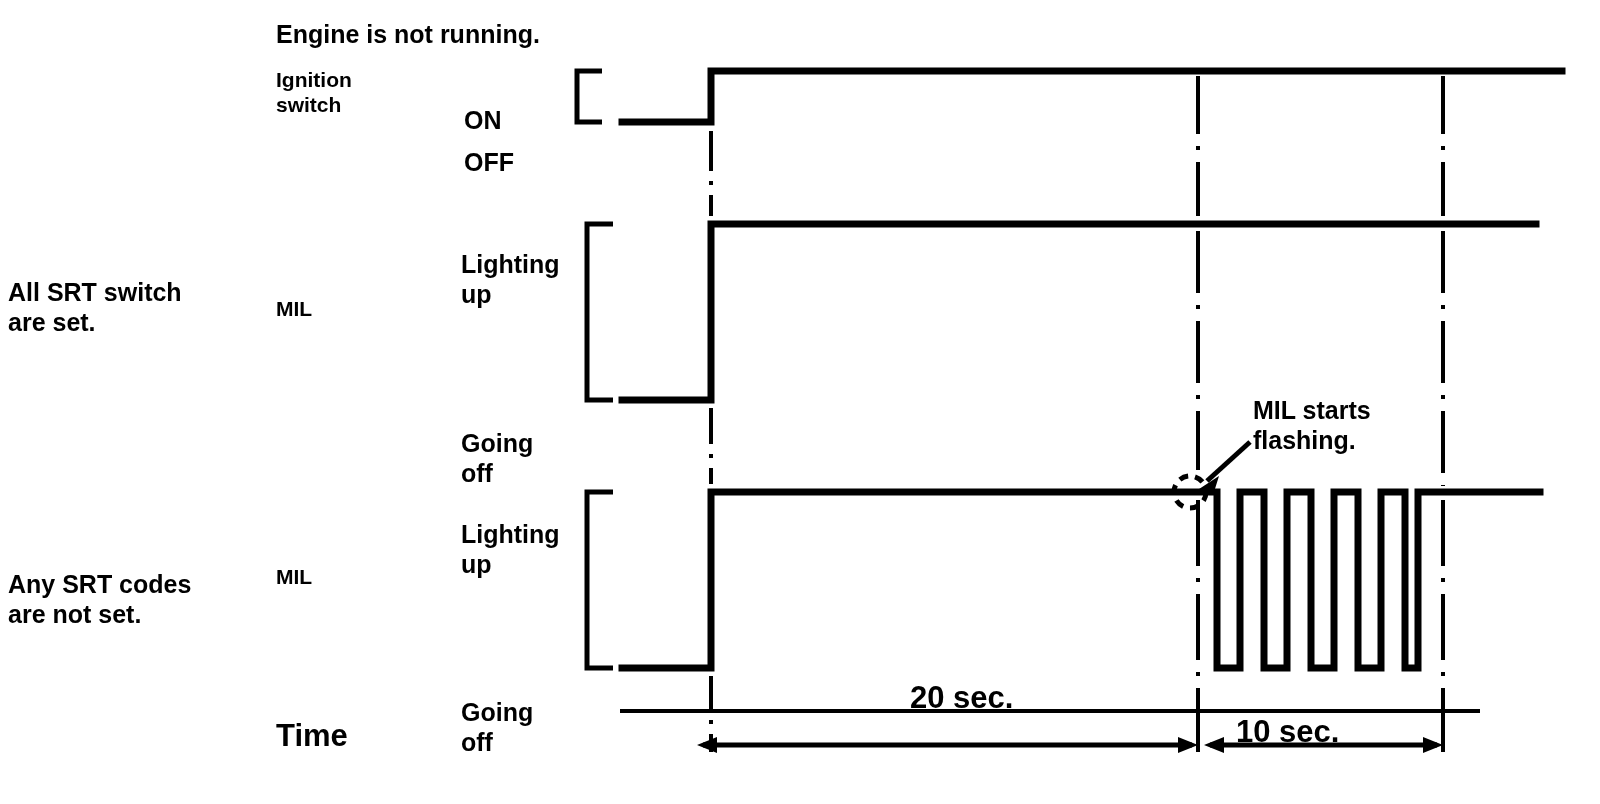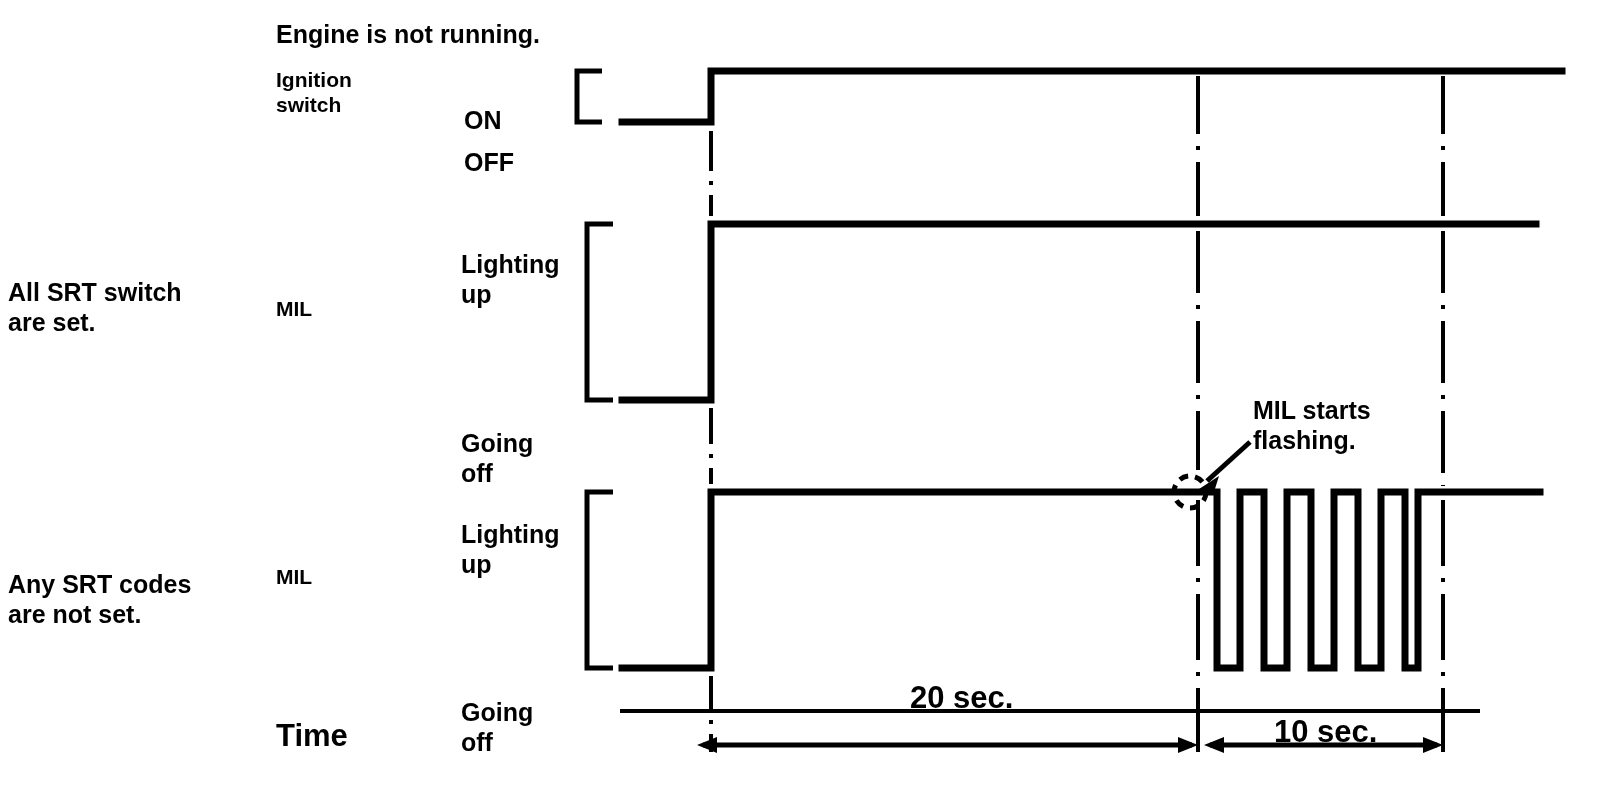--- a/index.html
+++ b/index.html
@@ -47,21 +47,21 @@
 <div class="lbl t-lvl" style="left:461px;top:654px;">Going
 off</div>
 
 <div class="lbl t-note" style="left:1253px;top:396px;">MIL starts
 flashing.</div>
 
 <div class="lbl t-time" style="left:276px;top:718px;">Time</div>
 
 <div class="lbl t-time" style="left:910px;top:680px;">20 sec.</div>
 
-<div class="lbl t-time" style="left:1274px;top:714px;">10 sec.</div>
+<div class="lbl t-time" style="left:1236px;top:714px;">10 sec.</div>
 
 <svg class="svg-layer" viewBox="0 0 1600 804" xmlns="http://www.w3.org/2000/svg">
 
   <path d="M 602,71 L 577,71 L 577,122 L 602,122" fill="none" stroke="#000" stroke-width="5"></path>
 
   <path d="M 622,122 L 711,122 L 711,71 L 1562,71" fill="none" stroke="#000" stroke-width="7" stroke-linecap="square"></path>
 
   <path d="M 613,224 L 587,224 L 587,400 L 613,400" fill="none" stroke="#000" stroke-width="5"></path>
 
   <path d="M 622,400 L 711,400 L 711,224 L 1536,224" fill="none" stroke="#000" stroke-width="7" stroke-linecap="square"></path>

